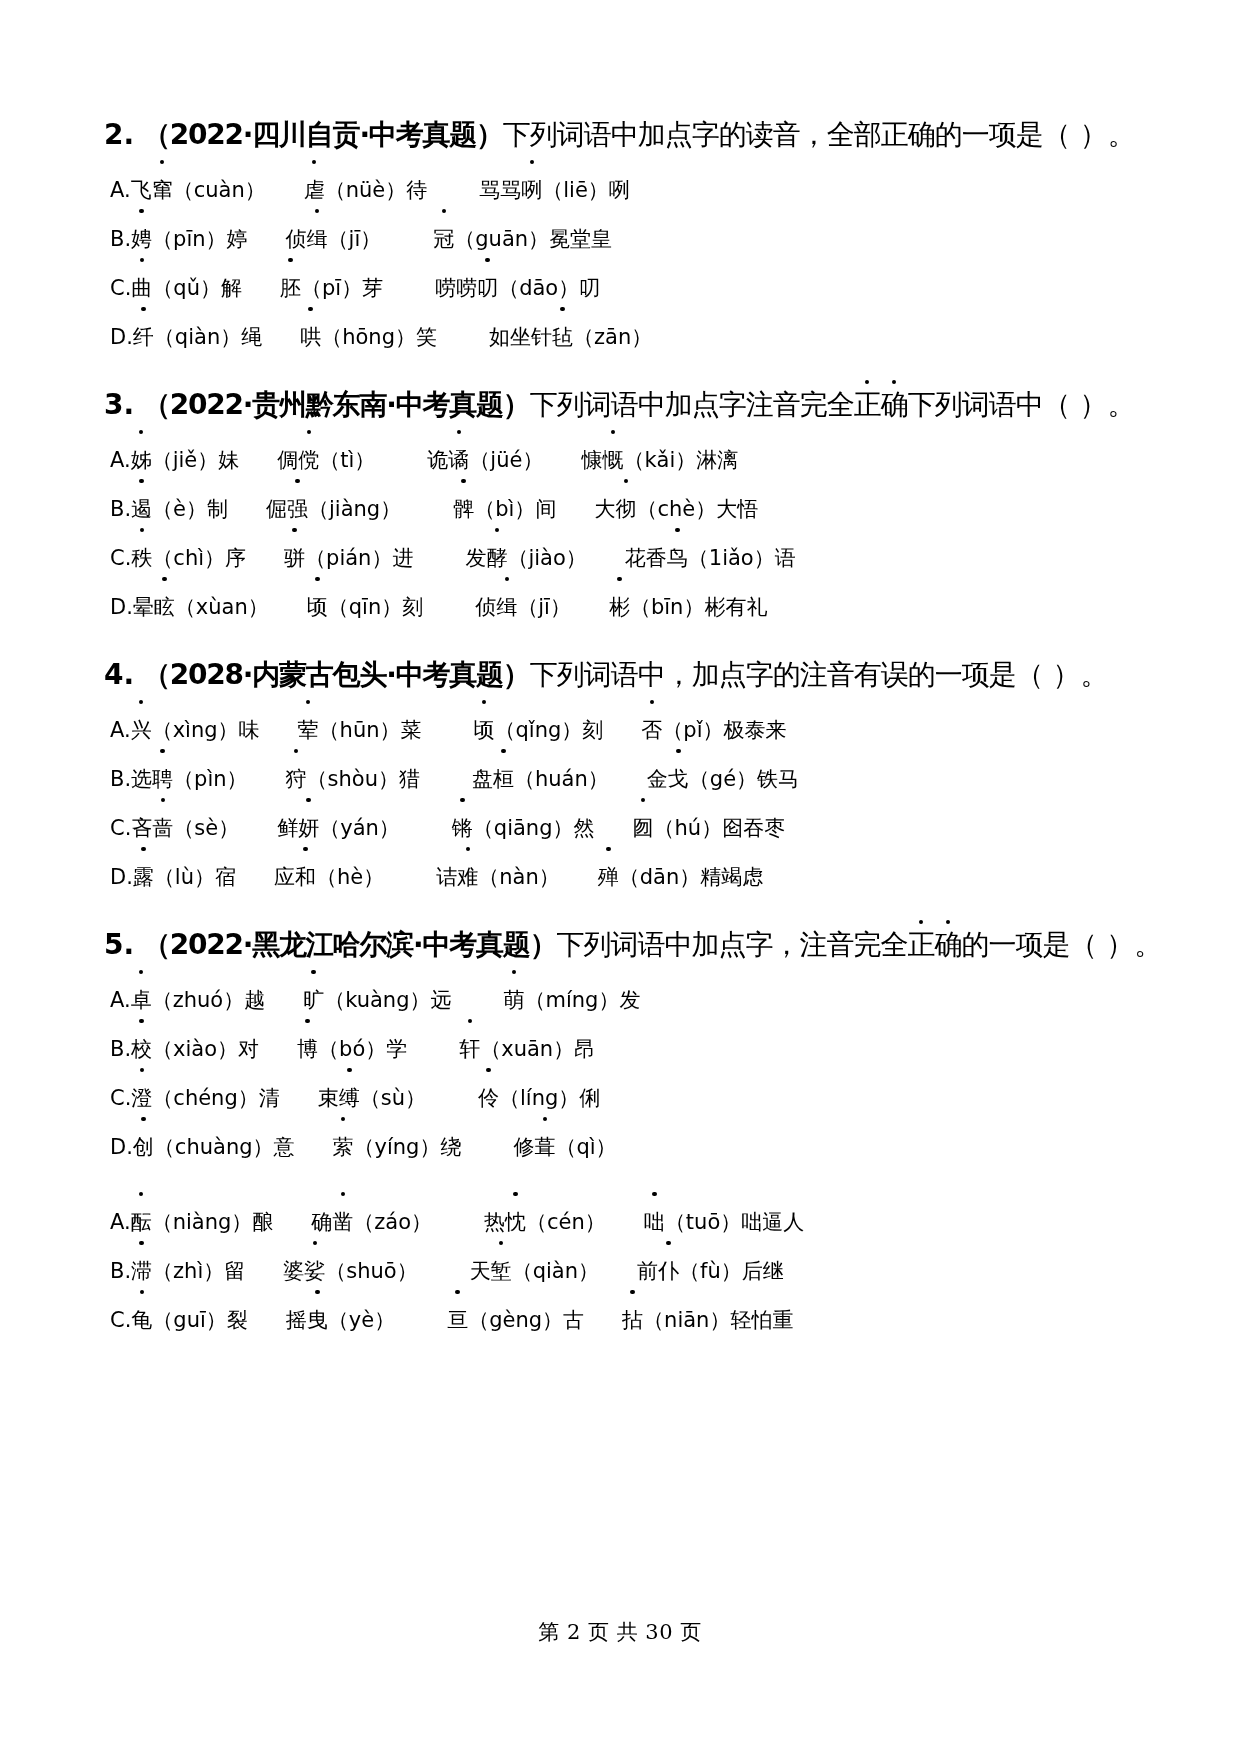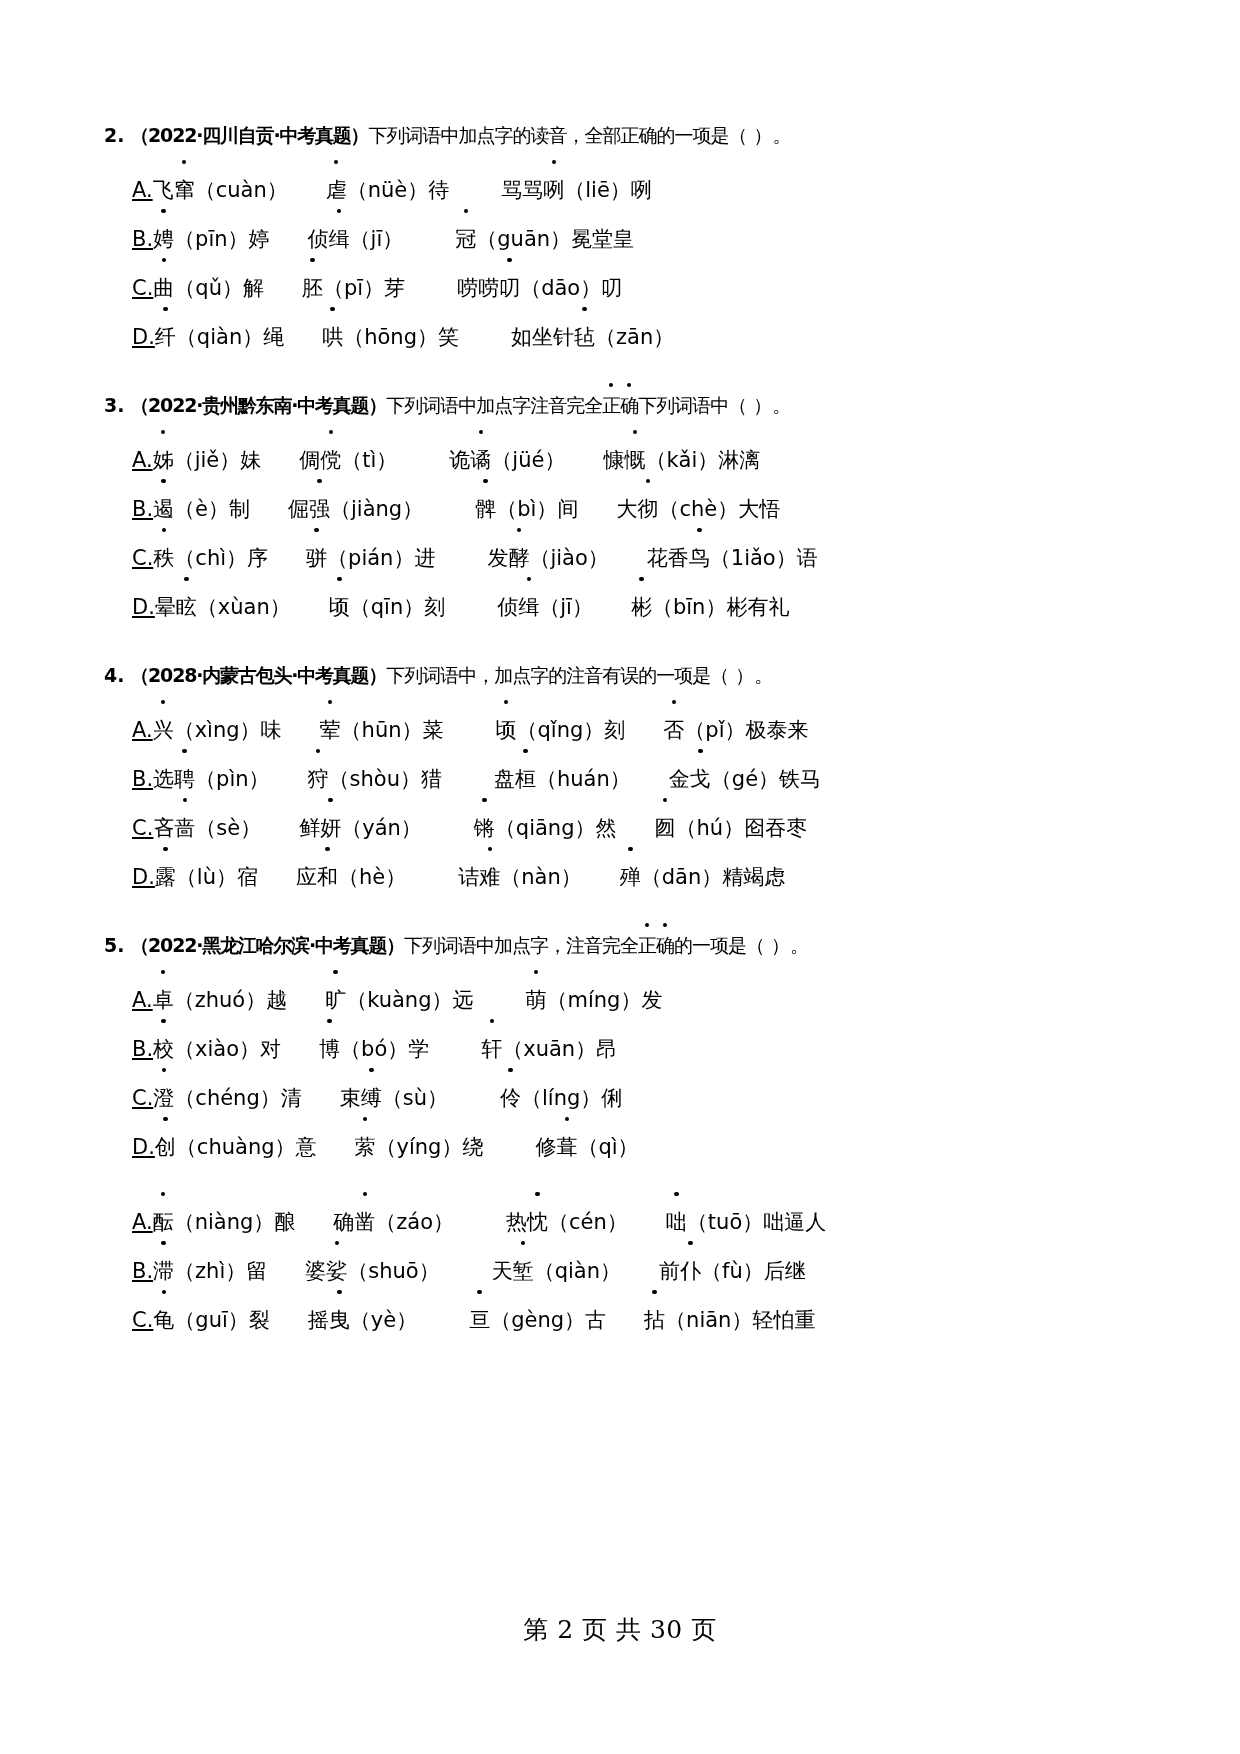--- a/index.html
+++ b/index.html
@@ -21,21 +21,21 @@
     height: 1754px;
     box-sizing: border-box;
     padding: 118px 112px 0 110px;
   }
 
   
   .question {
     margin-bottom: 26px;
   }
   .q-header {
-    font-size: 19px;
+    font-size: 28px;
     line-height: 34px;
     letter-spacing: -0.2px;
     white-space: nowrap;
     margin-bottom: 14px;
     margin-left: -6px;
   }
   .q-num {
     font-weight: bold;
     letter-spacing: 0px;
   }
@@ -45,22 +45,20 @@
   }
   .q-text {
     letter-spacing: -1.0px;
   }
   .q-paren {
     letter-spacing: 0px;
   }
 
   
   .options {
-    margin-left: 22px;
-    text-decoration: underline;
   }
   .option {
     font-size: 21px;
     line-height: 49px;
     white-space: nowrap;
     letter-spacing: 0px;
   }
   .opt-label {
     font-size: 21px;
   }
@@ -99,21 +97,21 @@
     font-family: "DejaVu Sans", "Liberation Sans", sans-serif;
   }
 
   
   .footer {
     position: absolute;
     left: 0;
     right: 0;
     bottom: 108px;
     text-align: center;
-    font-size: 25px;
+    font-size: 21px;
     font-family: "DejaVu Serif", "Liberation Serif", serif;
     letter-spacing: 0.5px;
   }
 </style>
 </head>
 <body>
 
 <div class="page">
   <div id="questions-root">
       <div class="question">

